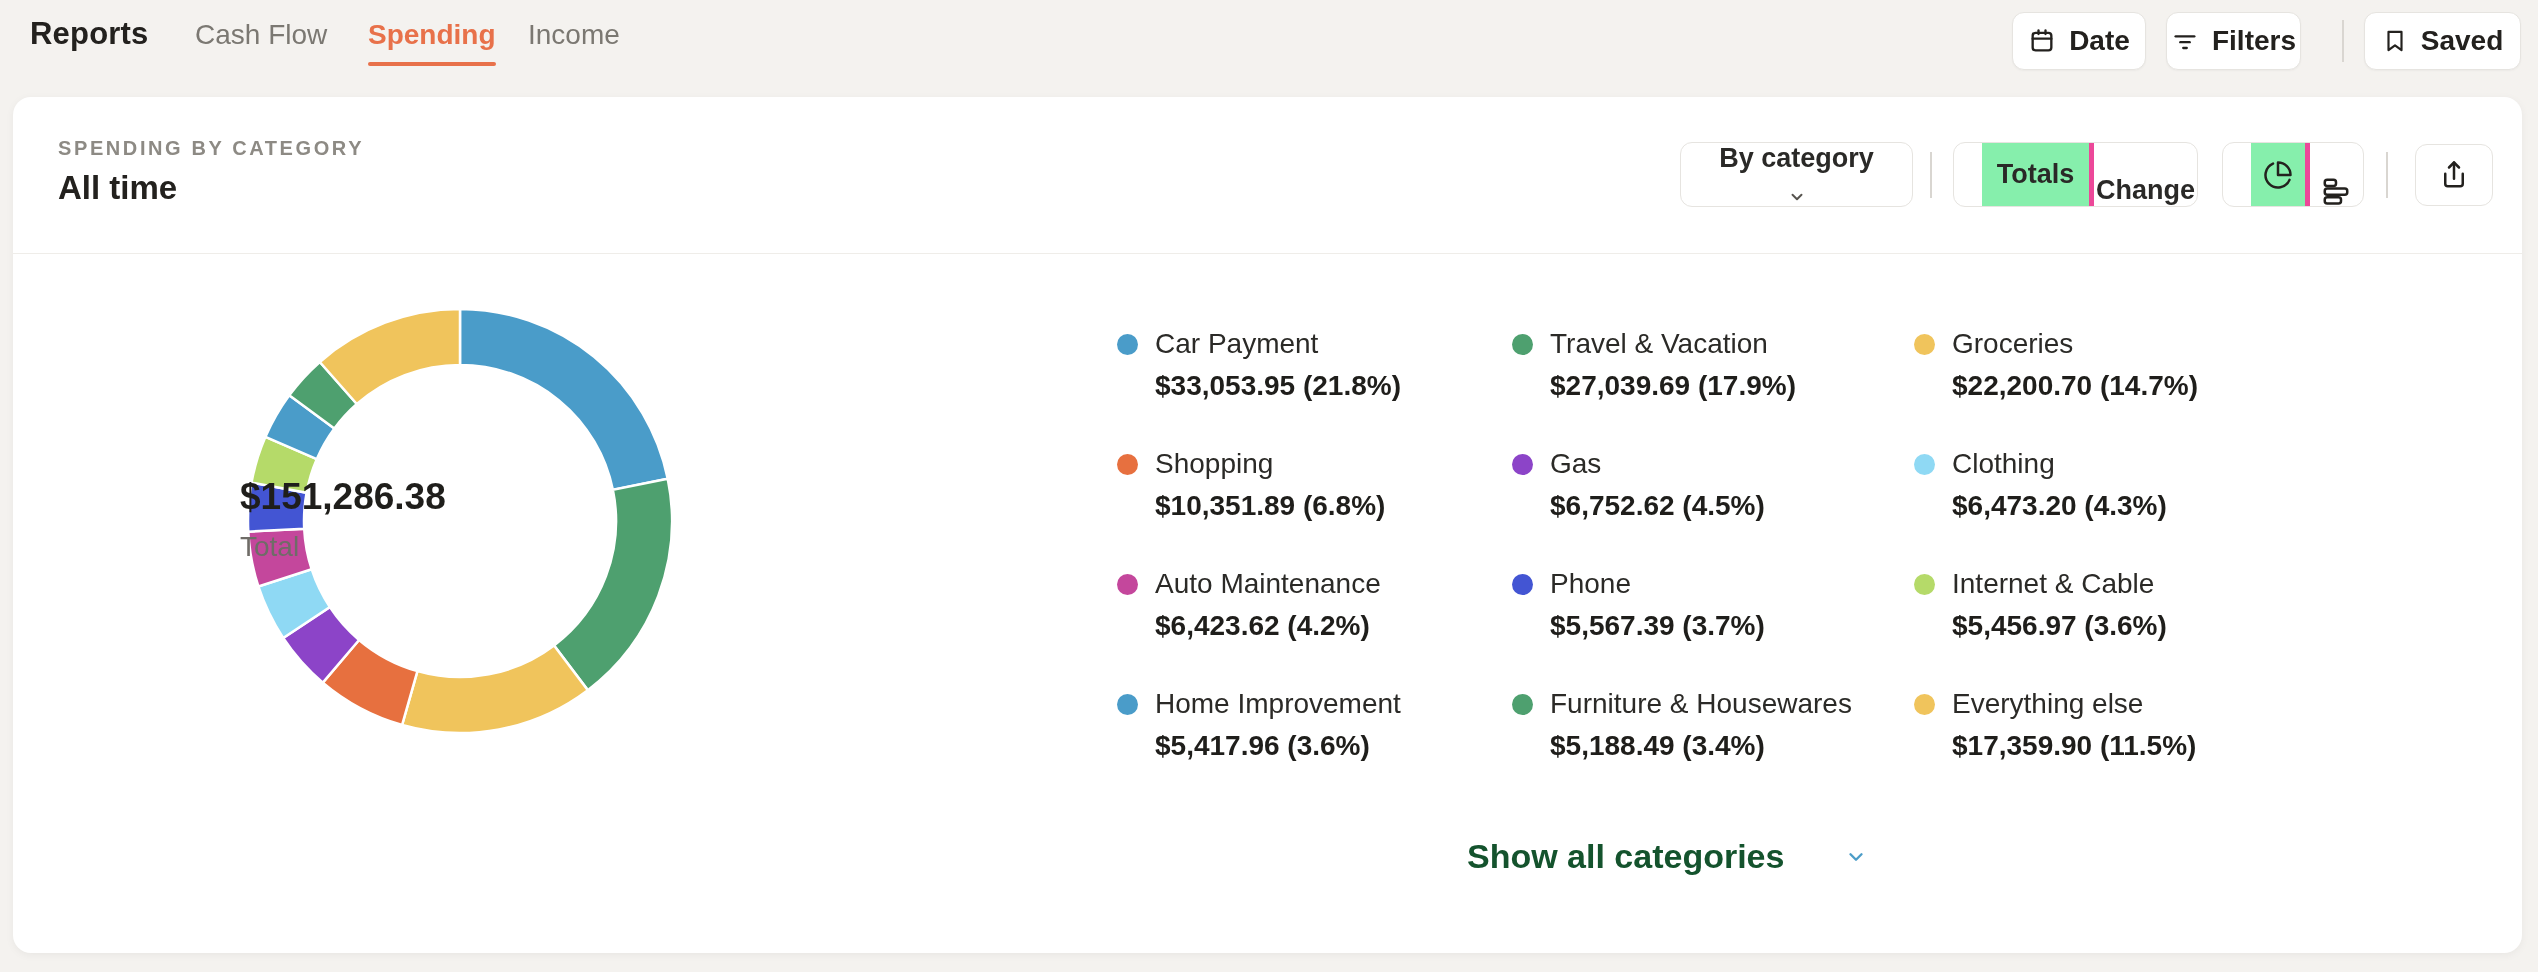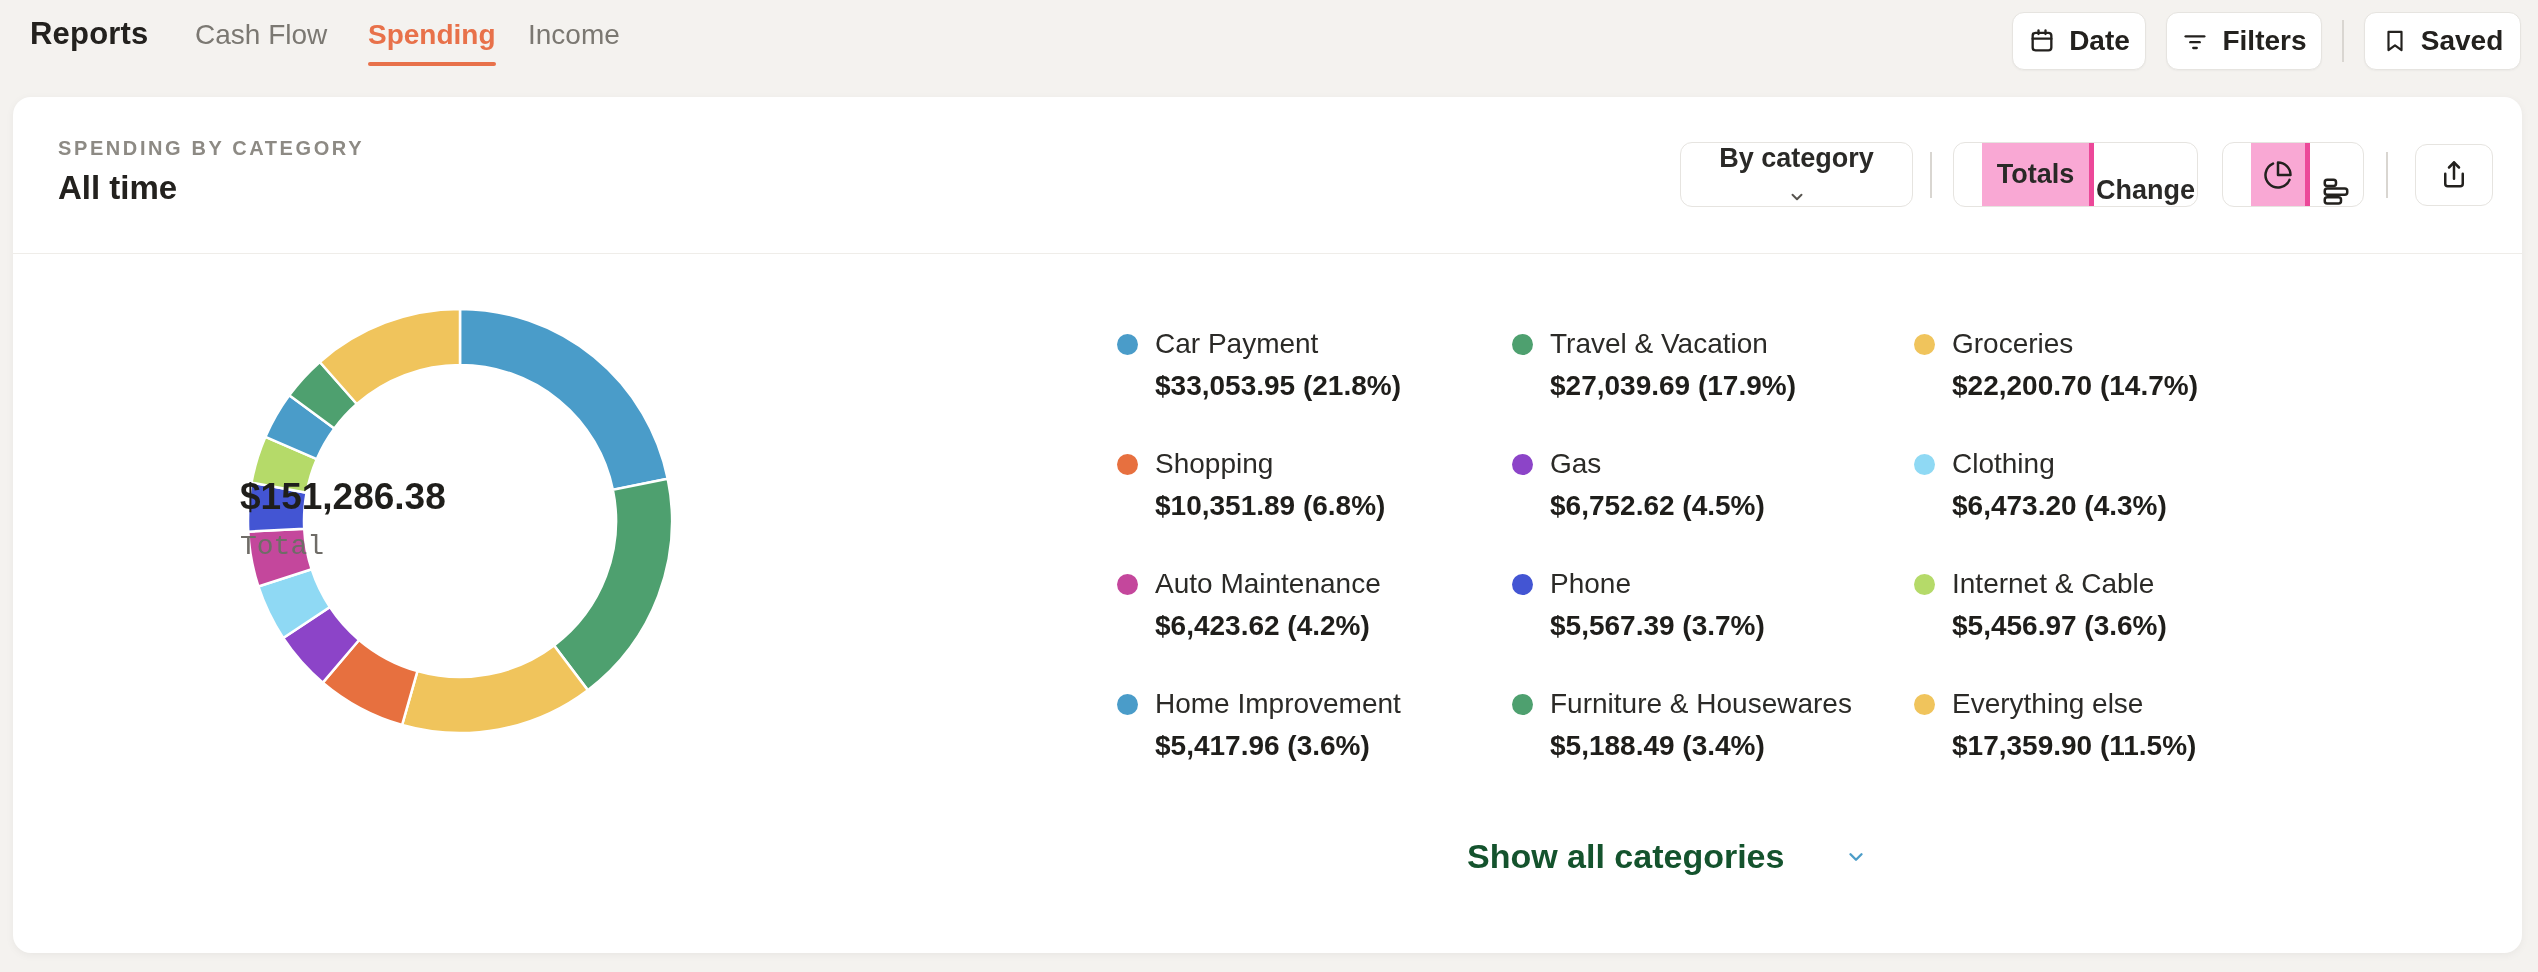--- a/index.html
+++ b/index.html
@@ -35,27 +35,27 @@
   }
   .seg-group {
     position:absolute; top:45px; height:65px; border:1px solid #e6e4e0; border-radius:12px;
     display:flex; overflow:hidden; background:#fff;
   }
   .seg {
     display:flex; align-items:center; justify-content:center; font-size:27px; font-weight:600;
     color:#2a2927; cursor:pointer; height:100%;
   }
   .seg + .seg { border-left:5px solid #ec4899;align-items:flex-end; }
-  .seg.selected { background:#f9a8d4;margin-left:28px; }
+  .seg.selected { background:#86efac;margin-left:28px; }
   .card-hdiv { position:absolute; left:0; top:156px; width:100%; height:1px; background:#efede9; }
   
   .donut-wrap { position:absolute; left:227px; top:204px; width:440px; height:440px; }
   .donut-center { position:absolute; left:227px; top:379px; width:440px; text-align:left; pointer-events:none; }
   .donut-total-value { font-size:37px; font-weight:700; color:#1f1e1b; }
-  .donut-total-label { margin-top:13px; font-size:28px; color:#6f6c67;font-family:Liberation Mono, monospace; }
+  .donut-total-label { margin-top:13px; font-size:28px; color:#6f6c67; }
   
   .legend-grid {
     position:absolute; left:1104px; top:230px;
     display:grid; grid-template-columns:395px 402px 430px; grid-auto-rows:120px;
   }
   .legend-top { display:flex; align-items:center; gap:17px; }
   .legend-item { cursor:pointer; }
   .dot { width:21px; height:21px; border-radius:50%; flex:0 0 auto; }
   .legend-label { font-size:28px; font-weight:500; color:#2b2a27; line-height:34px; }
   .legend-amount { margin-left:38px; margin-top:9px; font-size:28px; font-weight:700; color:#1f1e1b; }
@@ -78,21 +78,21 @@
 
   <div class="top-btn" style="left:2012px;width:134px">
     <svg class="icn" width="28" height="28" viewBox="0 0 24 24" fill="none" stroke="#23211e" stroke-width="2" stroke-linecap="round">
       <rect x="4" y="5" width="16" height="15" rx="2.5"></rect>
         <line x1="4" y1="10" x2="20" y2="10"></line>
         <line x1="9" y1="3" x2="9" y2="6"></line>
         <line x1="15" y1="3" x2="15" y2="6"></line>
     </svg>
     <span>Date</span>
   </div>
-  <div class="top-btn" style="left:2166px;width:156px">
+  <div class="top-btn" style="left:2166px;width:135px">
     <svg class="icn" width="28" height="28" viewBox="0 0 24 24" fill="none" stroke="#23211e" stroke-width="2" stroke-linecap="round">
       <line x1="4" y1="8" x2="20" y2="8"></line>
         <line x1="8" y1="13" x2="16" y2="13"></line>
         <line x1="10.5" y1="18" x2="13.5" y2="18"></line>
     </svg>
     <span>Filters</span>
   </div>
   <div class="vdiv" style="left:2342px;top:20px;height:42px"></div>
   <div class="top-btn" style="left:2364px;width:157px">
     <svg class="icn" width="26" height="26" viewBox="0 0 24 24" fill="none" stroke="#23211e" stroke-width="2" stroke-linejoin="round">

